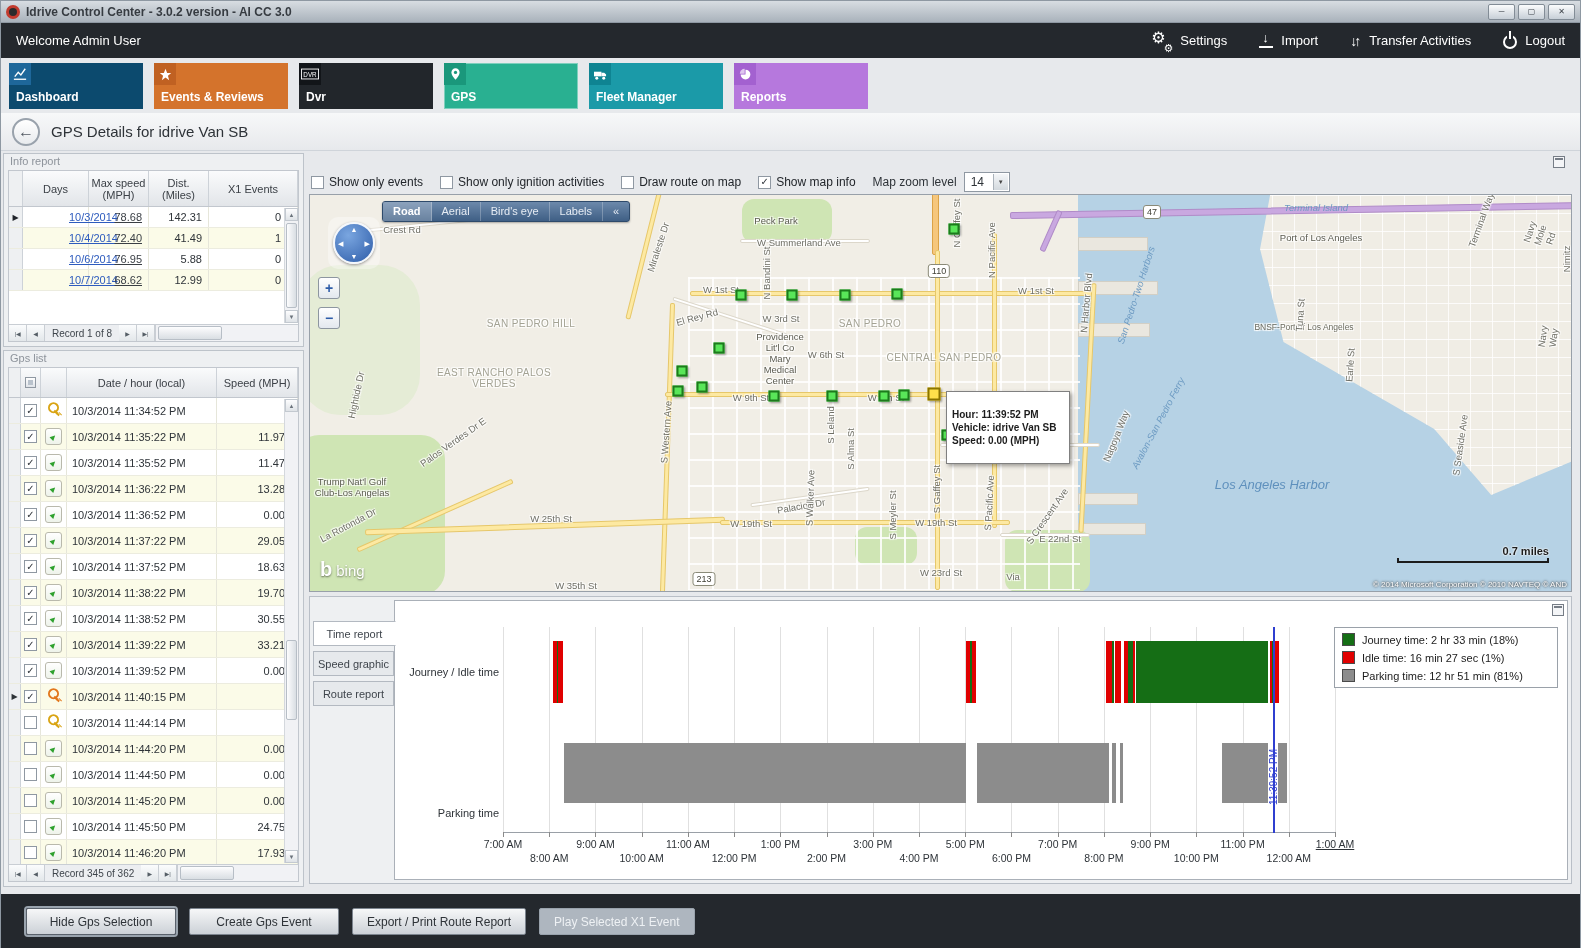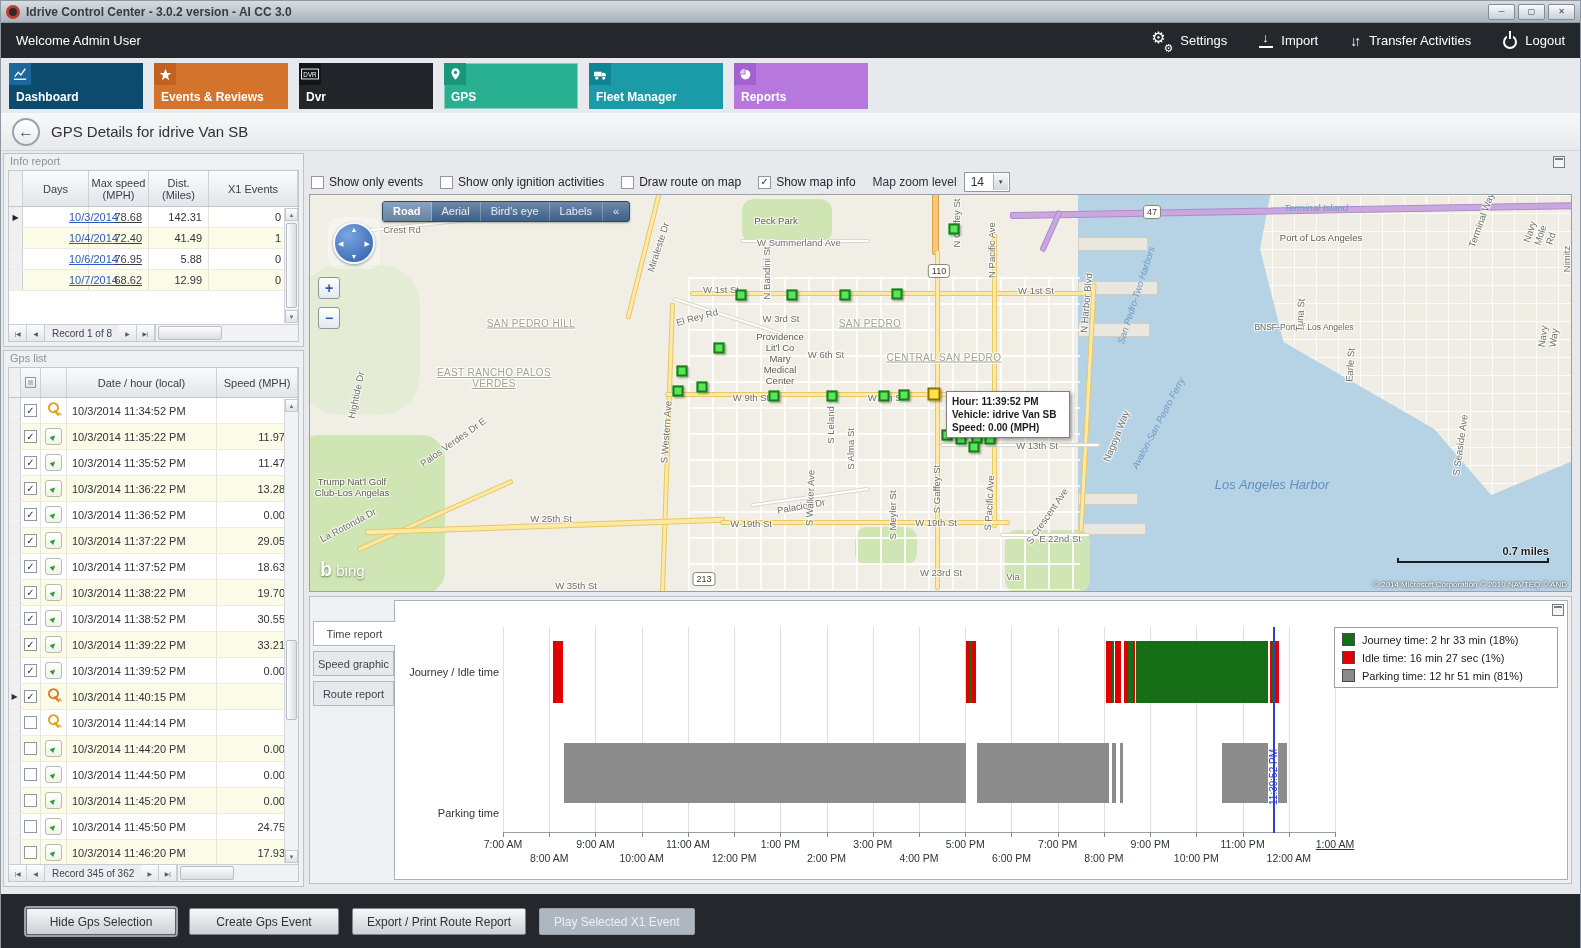--- a/index.html
+++ b/index.html
@@ -120,21 +120,21 @@
 #island::after{content:"";position:absolute;inset:0;background:repeating-linear-gradient(to right,rgba(255,255,255,.8) 0 1px,transparent 1px 22px),repeating-linear-gradient(to bottom,rgba(255,255,255,.8) 0 1px,transparent 1px 18px);}
 .park{position:absolute;background:#cfe5b4;border-radius:12px;}
 .park.pale{background:#e5ecd6;}
 .pier{position:absolute;background:#eae7df;border:1px solid #d2cfc5;}
 #sp-grid{position:absolute;left:378px;top:82px;width:392px;height:313px;background:repeating-linear-gradient(to right,rgba(255,255,255,.85) 0 2px,transparent 2px 24px),repeating-linear-gradient(to bottom,rgba(255,255,255,.85) 0 2px,transparent 2px 26px);}
 .road{position:absolute;background:#fff;border:1px solid #dcd7ca;border-radius:2px;}
 .road.y{background:#fde9a2;border-color:#e6c76a;}
 .road.o{background:#f6c77d;border-color:#dba348;}
 .road.p{background:#c9a8e0;border-color:#b08bc8;}
 #map-labels span{position:absolute;transform:translate(-50%,-50%);white-space:pre-line;text-align:center;pointer-events:none;color:#6f6f66;font-size:9.5px;line-height:11px;text-shadow:1px 1px 1px #fff,-1px -1px 1px #fff,1px -1px 1px #fff,-1px 1px 1px #fff;}
-#map-labels .a{color:#a3a293;font-size:10px;letter-spacing:.4px;text-decoration:underline;}
+#map-labels .a{color:#a3a293;font-size:10px;letter-spacing:.4px;}
 #map-labels .p{color:#5b5b50;}
 #map-labels .ps{color:#6b6b5e;font-size:8.5px;}
 #map-labels .w{color:#6c9ac2;font-style:italic;text-shadow:none;}
 #map-labels .wb{color:#5e90bd;font-style:italic;font-size:13px;text-shadow:none;}
 #map-labels .sh{background:#fff;border:1px solid #8a8a78;border-radius:3px;padding:0 3px;font-size:9px;color:#3f3f35;text-shadow:none;line-height:12px;}
 #map-markers span{position:absolute;width:11px;height:11px;transform:translate(-50%,-50%);background:#59e659;border:2px solid #1d7a1d;box-shadow:1px 1px 2px rgba(0,0,0,.35);cursor:pointer;}
 #map-markers span.sel{width:13px;height:13px;background:#ffe14b;border-color:#8a7400;z-index:5;}
 #compass{position:absolute;left:18px;top:22px;width:52px;height:52px;border-radius:10px;background:rgba(255,255,255,.35);}
 #compass .dial{position:absolute;inset:5px;border-radius:50%;background:radial-gradient(circle at 35% 30%,#7aa6e0,#2d5ca8);border:2px solid #f4f7fb;box-shadow:0 1px 3px rgba(0,0,0,.4);}
 #compass .ar{position:absolute;color:#fff;font-size:7px;cursor:pointer;line-height:1;}
@@ -142,21 +142,21 @@
 .ar.s{left:50%;bottom:9px;transform:translateX(-50%);}
 .ar.w{left:10px;top:50%;transform:translateY(-50%);}
 .ar.e{right:10px;top:50%;transform:translateY(-50%);}
 .zoombtn{position:absolute;left:8px;width:22px;height:22px;background:linear-gradient(#fff,#e3e8ee);border:1px solid #8d96a0;border-radius:3px;color:#2d5ca8;font-weight:bold;font-size:14px;display:flex;align-items:center;justify-content:center;cursor:pointer;}
 #zin{top:82px;}
 #zout{top:112px;}
 #viewbar{position:absolute;left:72px;top:6px;height:21px;display:flex;align-items:center;background:linear-gradient(#6c89ab,#3f5f85);border:1px solid #2e4a6b;border-radius:3px;box-shadow:0 1px 2px rgba(0,0,0,.3);color:#e6ecf4;font-size:11px;}
 #viewbar span{padding:0 10px;border-right:1px solid rgba(255,255,255,.25);cursor:pointer;line-height:19px;white-space:nowrap;}
 #viewbar span.active{background:rgba(255,255,255,.22);font-weight:bold;color:#fff;}
 #viewbar span:last-child{border-right:none;}
-#map-tooltip{position:absolute;left:636px;top:196px;width:124px;background:#fff;border:1px solid #808080;box-shadow:2px 2px 4px rgba(0,0,0,.35);padding:3px 5px;font-size:10px;font-weight:bold;color:#1c1c1c;line-height:13px;z-index:10;}
+#map-tooltip{position:absolute;left:636px;top:196px;width:124px;background:#fff;border:1px solid #808080;box-shadow:2px 2px 4px rgba(0,0,0,.35);padding:16px 5px;font-size:10px;font-weight:bold;color:#1c1c1c;line-height:13px;z-index:10;}
 #map-scale{position:absolute;right:22px;bottom:28px;width:152px;text-align:right;color:#1c1c1c;font-size:11px;font-weight:bold;text-shadow:0 0 2px #fff,0 0 2px #fff;}
 #map-scale .bar{margin-top:1px;height:5px;border-bottom:2px solid #1c1c1c;border-left:2px solid #1c1c1c;border-right:2px solid #1c1c1c;}
 #map-copy{position:absolute;right:4px;bottom:2px;color:#fff;font-size:8px;text-shadow:0 0 2px #444,0 0 3px #444;}
 #bing-logo{position:absolute;left:10px;bottom:10px;color:#fff;display:flex;align-items:baseline;gap:4px;text-shadow:0 1px 2px rgba(0,0,0,.5);}
 #bing-logo .b{font-size:20px;font-weight:bold;}
 #bing-logo .t{font-size:15px;}
 
 
 #chart-panel{position:absolute;left:308px;top:595px;width:1263px;height:288px;background:#eef0f2;border:1px solid #b9bfc7;}
 #rtabs{position:absolute;left:3px;top:24px;width:81px;z-index:2;}

